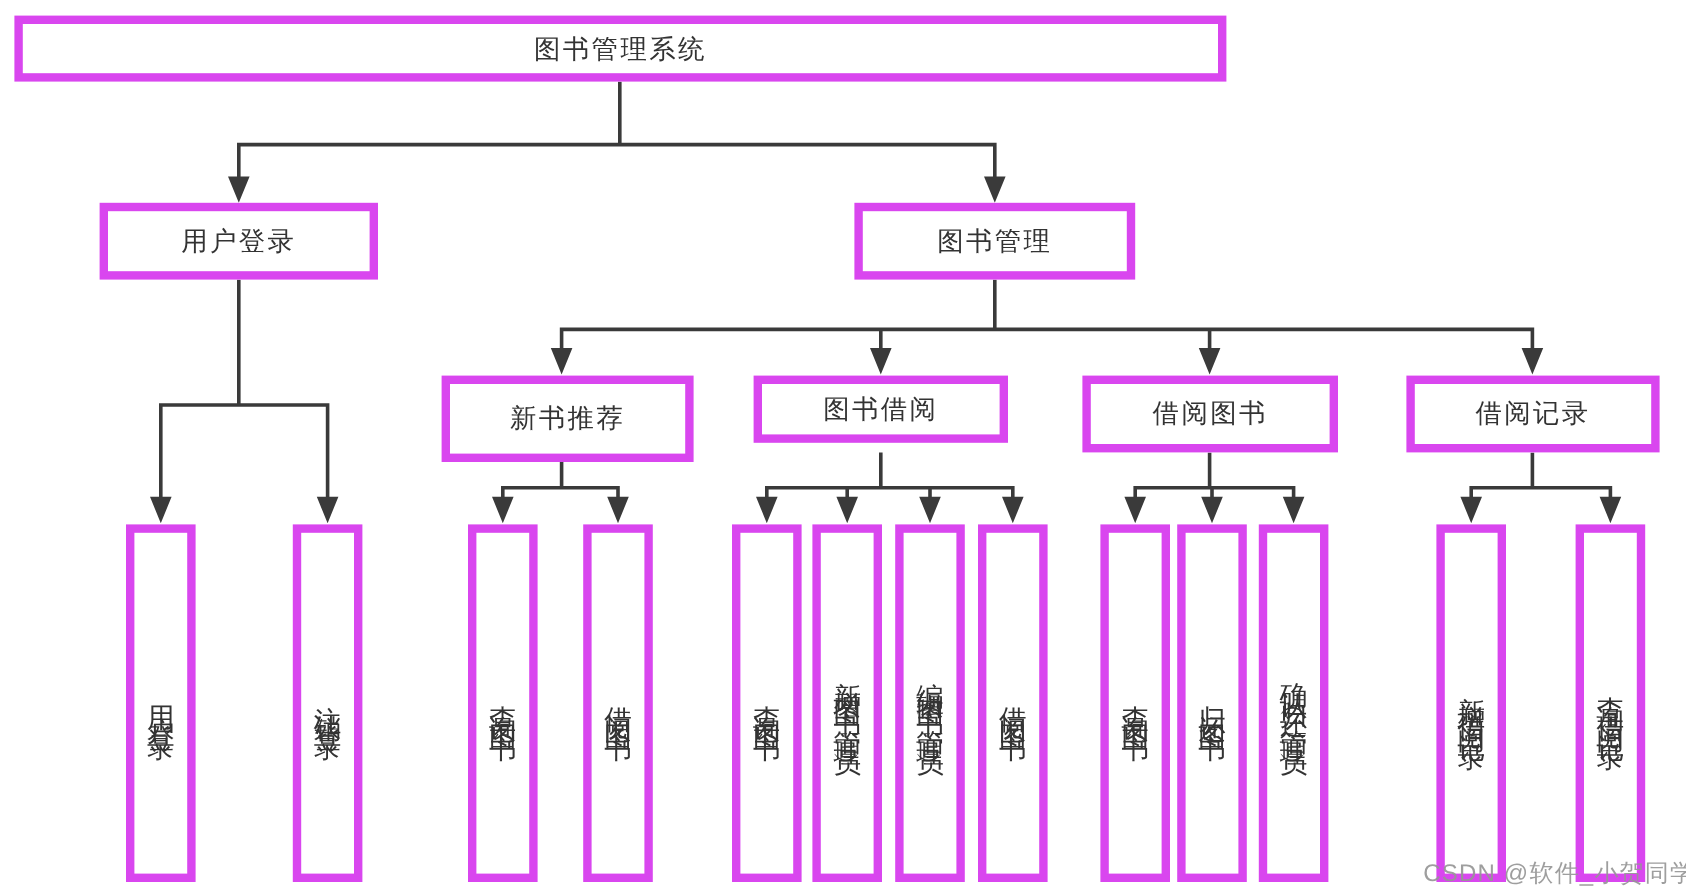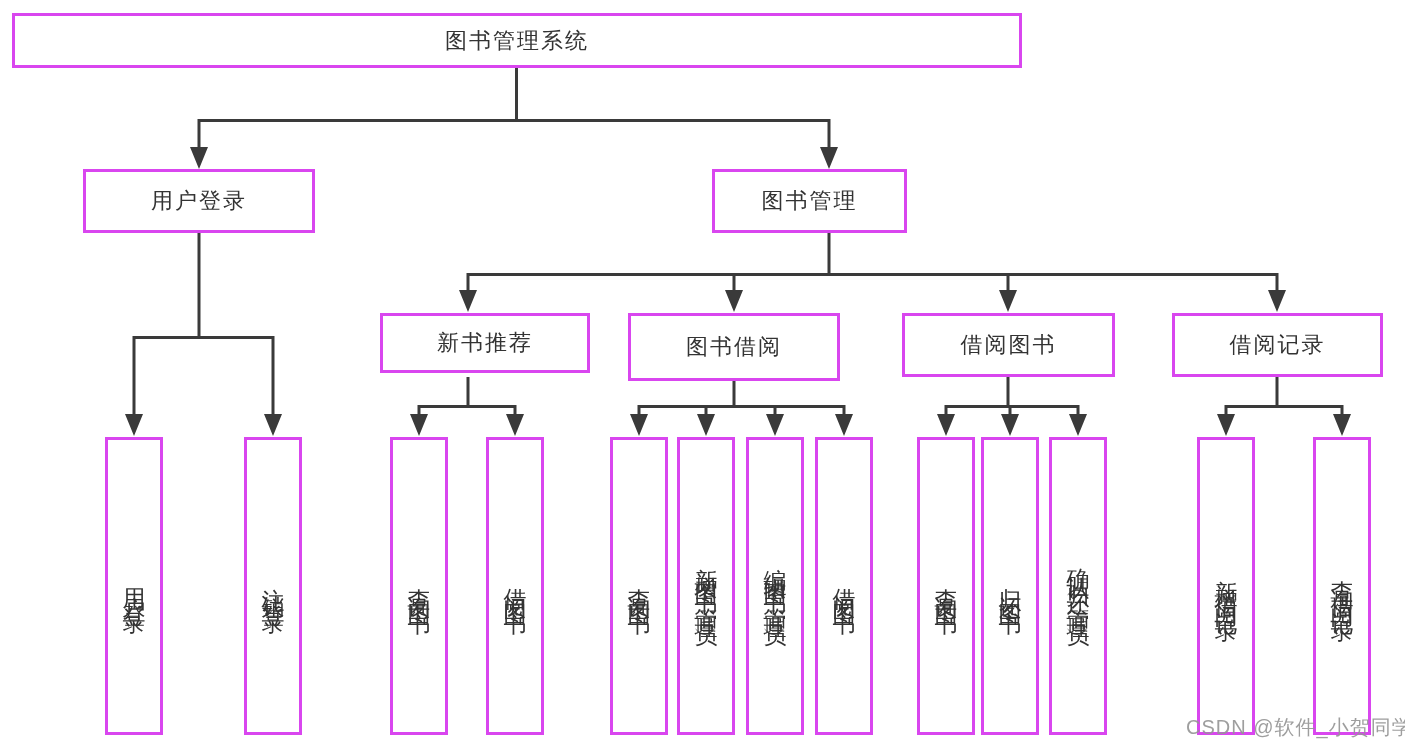--- a/index.html
+++ b/index.html
@@ -4,21 +4,21 @@
 <style>
   html,body{margin:0;padding:0;background:#ffffff;}
   .stage{
     position:relative;width:1405px;height:747px;background:#ffffff;
     font-family:"Liberation Sans","DejaVu Sans",sans-serif;color:#333333;overflow:hidden;
   }
   .connectors{position:absolute;left:0;top:0;}
   .ln{fill:none;stroke:#3a3a3a;stroke-width:3;}
   .ah{fill:#3a3a3a;stroke:none;}
   .box{
-    position:absolute;box-sizing:border-box;border:3px solid #d946ef;background:#ffffff;
+    position:absolute;box-sizing:border-box;border:7px solid #d946ef;background:#ffffff;
     display:flex;align-items:center;justify-content:center;
   }
   .hbox{font-size:22px;letter-spacing:2px;}
   .vbox{width:58px;height:298px;}
   .vbox span{
     writing-mode:vertical-rl;text-orientation:mixed;
     font-size:23px;letter-spacing:8px;line-height:1;white-space:nowrap;
   }
   .watermark{
     position:absolute;left:1186px;top:714px;font-size:20px;letter-spacing:1px;
@@ -73,28 +73,28 @@
       M1333,414 L1351,414 L1342,436 Z"></path>
   </svg>
 
   <div class="box hbox" style="left:12px;top:13px;width:1010px;height:55px">
     <span>图书管理系统</span>
   </div>
 
   <div class="box hbox" style="left:83px;top:169px;width:232px;height:64px">
     <span>用户登录</span>
   </div>
-  <div class="box hbox" style="left:712px;top:169px;width:195px;height:64px">
+  <div class="box hbox" style="left:712px;top:169px;width:234px;height:64px">
     <span>图书管理</span>
   </div>
 
-  <div class="box hbox" style="left:380px;top:313px;width:210px;height:60px">
+  <div class="box hbox" style="left:368px;top:313px;width:210px;height:72px">
     <span>新书推荐</span>
   </div>
-  <div class="box hbox" style="left:628px;top:313px;width:212px;height:68px">
+  <div class="box hbox" style="left:628px;top:313px;width:212px;height:56px">
     <span>图书借阅</span>
   </div>
   <div class="box hbox" style="left:902px;top:313px;width:213px;height:64px">
     <span>借阅图书</span>
   </div>
   <div class="box hbox" style="left:1172px;top:313px;width:211px;height:64px">
     <span>借阅记录</span>
   </div>
 
   <div class="box vbox" style="left:105px;top:437px">

